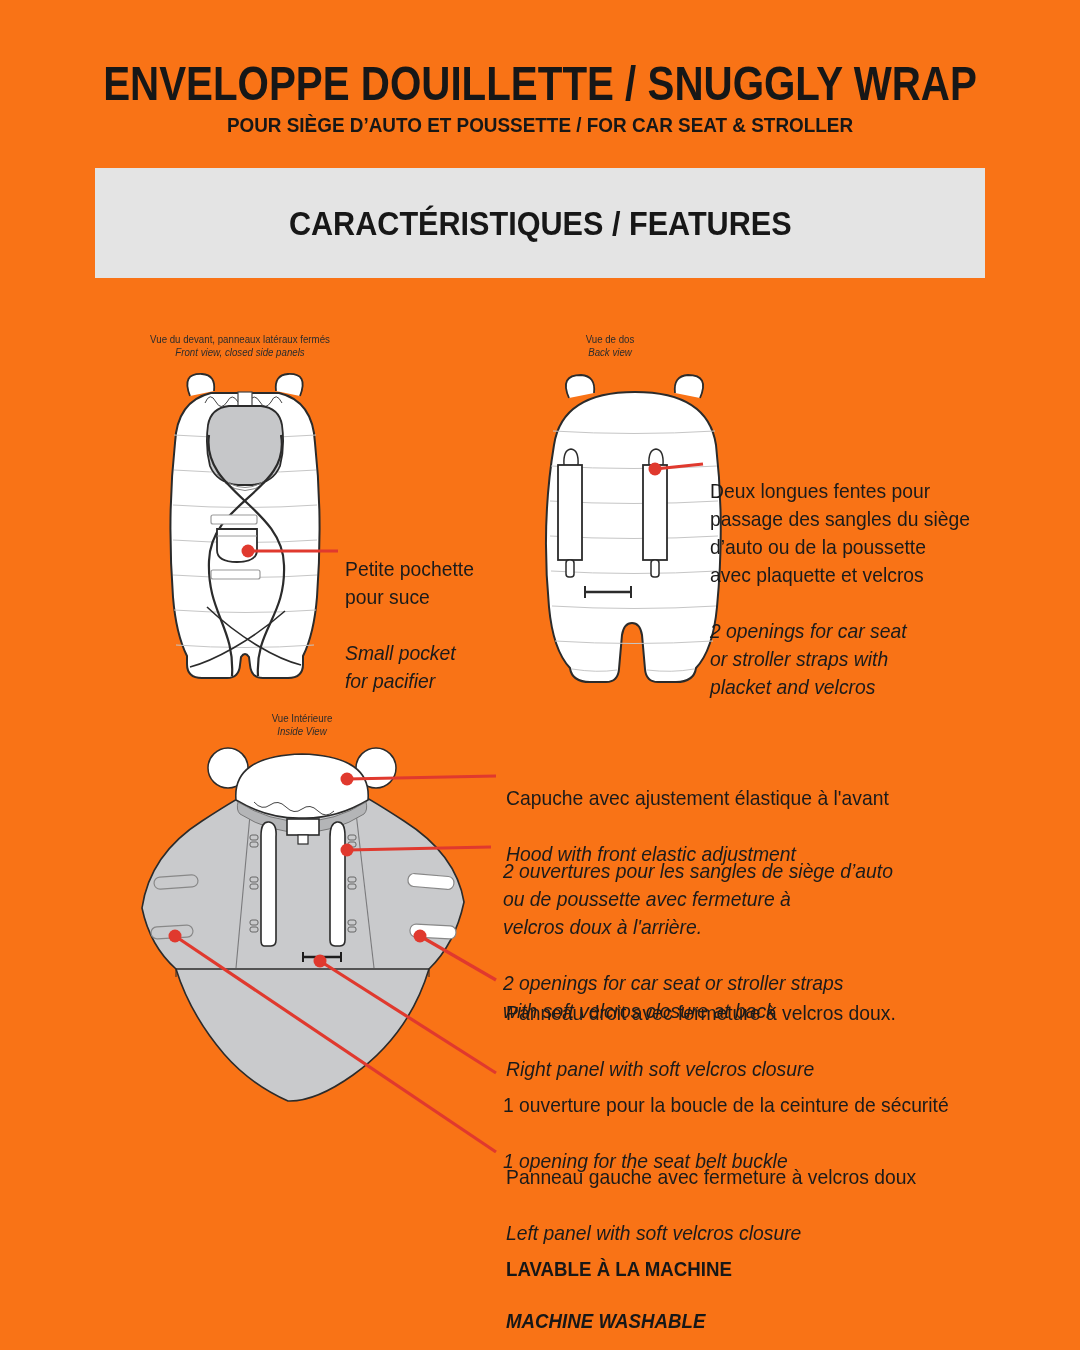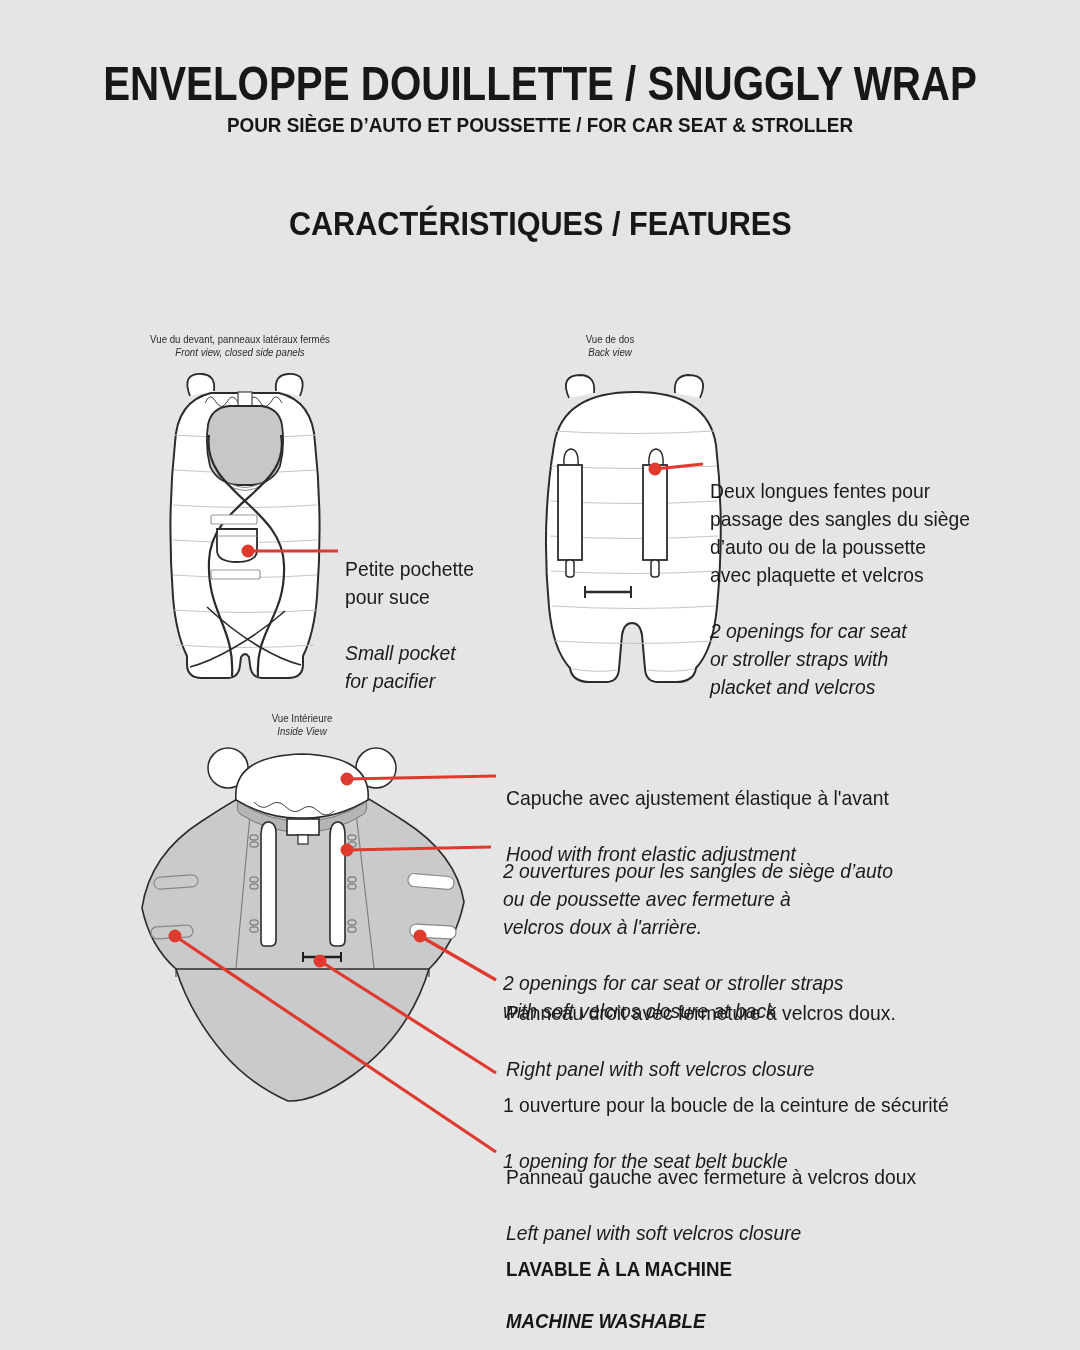--- a/index.html
+++ b/index.html
@@ -1,16 +1,16 @@
 <!DOCTYPE html>
 <html><head>
 <meta charset="utf-8">
 <style>
   html,body{margin:0;padding:0;background:#ffffff;}
-  .page{position:relative;width:1080px;height:1350px;background:#e5e5e5;overflow:hidden;
+  .page{position:relative;width:1080px;height:1350px;background:#f97316;overflow:hidden;
         font-family:"Liberation Sans","DejaVu Sans",sans-serif;color:#1e1e1e;}
   .abs{position:absolute;}
   .title{top:56px;left:0;width:1080px;text-align:center;font-size:48px;font-weight:800;
          letter-spacing:0;transform:scaleX(.84);transform-origin:50% 50%;white-space:nowrap;color:#171717;}
   .subtitle{top:113px;left:0;width:1080px;text-align:center;font-size:21px;font-weight:700;
             transform:scaleX(.90);transform-origin:50% 50%;white-space:nowrap;color:#171717;}
   .banner{top:168px;left:95px;width:890px;height:110px;background:#e4e4e4;
           display:flex;align-items:center;justify-content:center;}
   .banner-text{font-size:34px;font-weight:800;color:#171717;transform:scaleX(.90);white-space:nowrap;}
   .viewlabel{font-size:10px;line-height:13px;text-align:center;color:#2c2c2c;transform:scaleX(.97);transform-origin:50% 0;}

